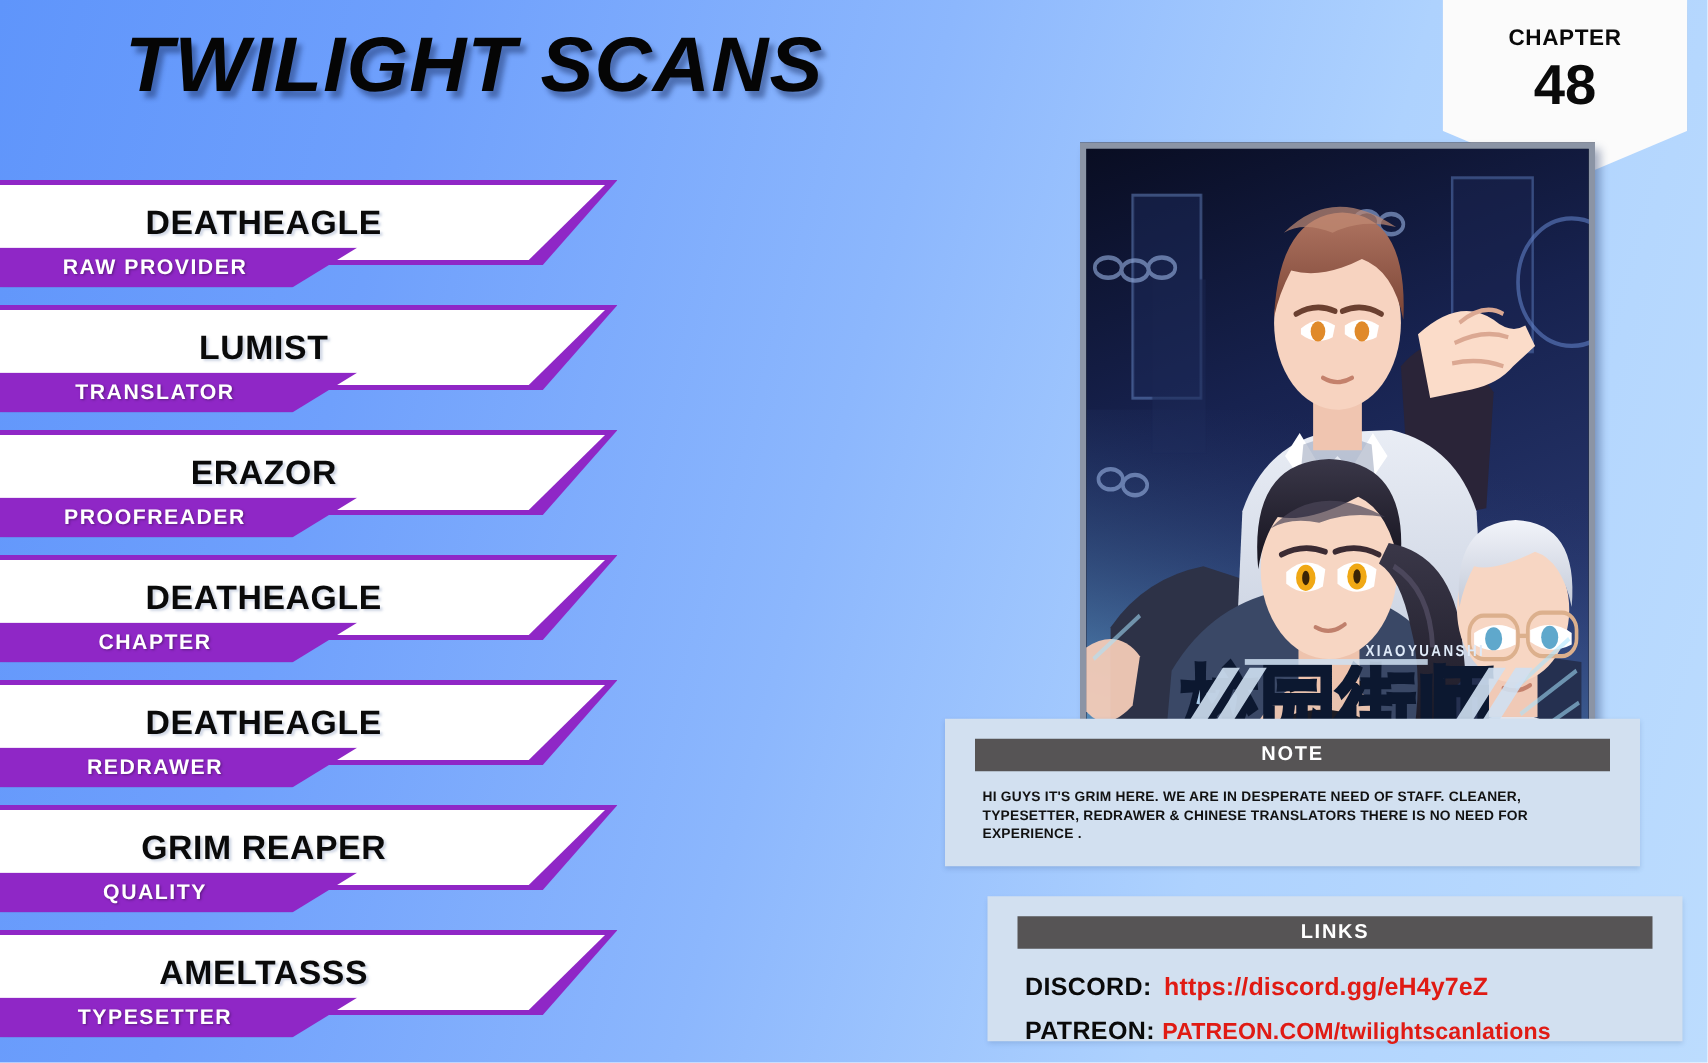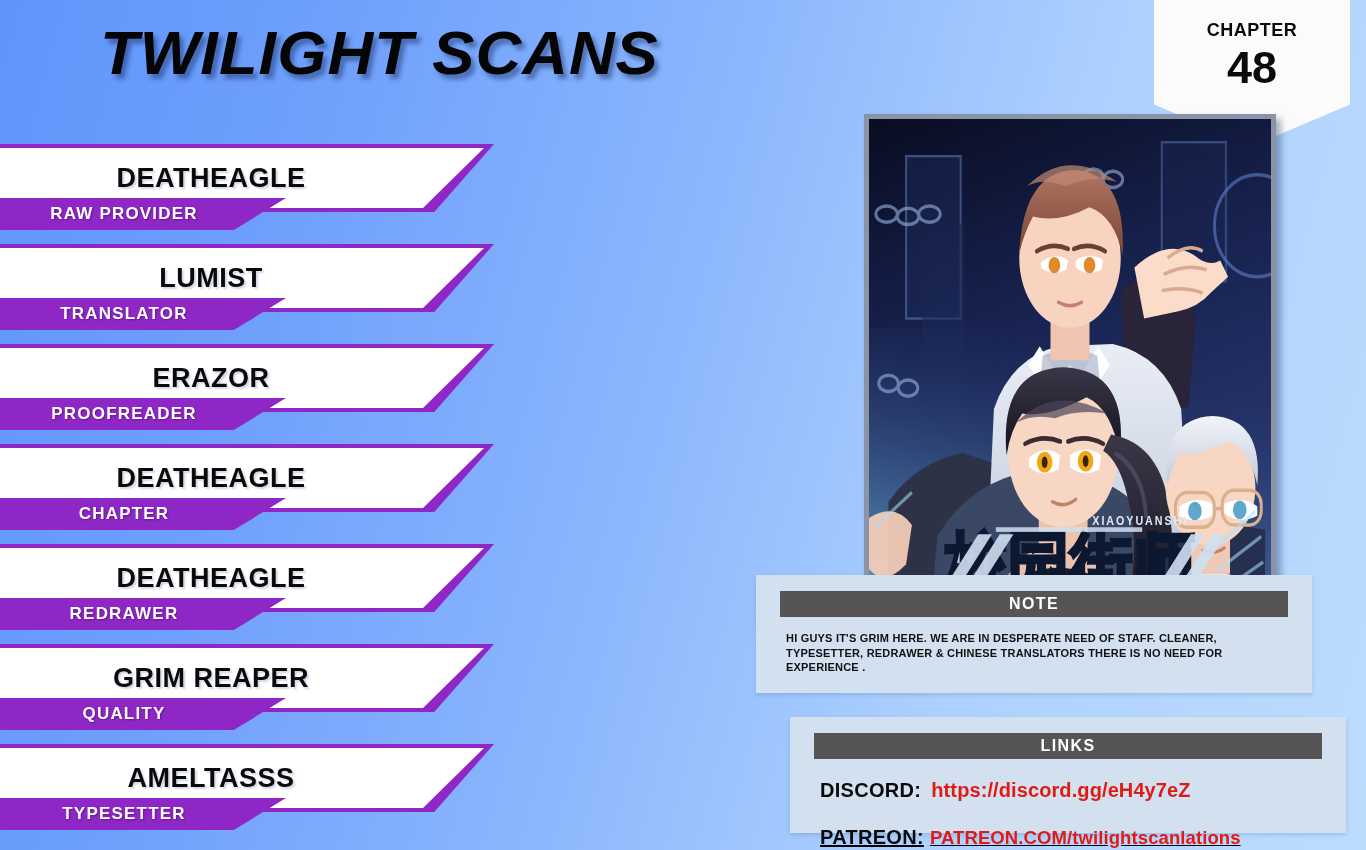--- a/index.html
+++ b/index.html
@@ -103,21 +103,21 @@
   .note-body{
     margin:14px 24px 0 30px;
     font-size:11px;font-weight:bold;line-height:1.32;
     letter-spacing:0.2px;color:#111111;
   }
   .link-row{
     margin:0 0 0 30px;display:flex;align-items:baseline;gap:6px;
     font-size:20px;font-weight:bold;
   }
   .link-row.first{margin-top:20px;gap:10px;}
-  .link-row.second{margin-top:24px;text-decoration:underline;}
+  .link-row.second{margin-top:12px;}
   .link-key{color:#0a0a0a;letter-spacing:0.3px;}
   .link-val{color:#e01b14;letter-spacing:0.1px;}
   .link-val.small{font-size:18.5px;}
 </style>
 </head>
 <body>
 
 <div id="page">
 
   <div class="site-title">TWILIGHT SCANS</div>

